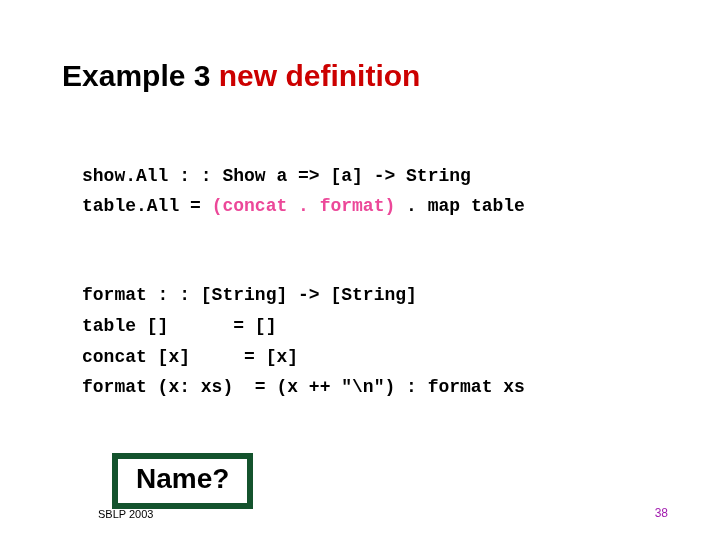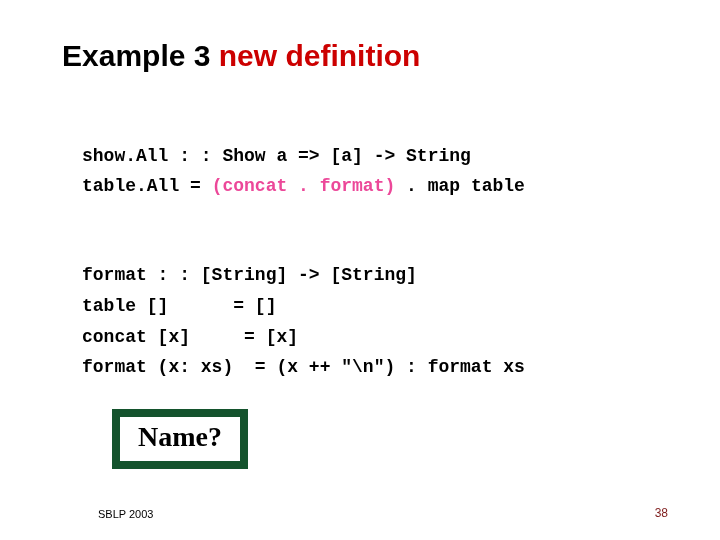--- a/index.html
+++ b/index.html
@@ -10,21 +10,21 @@
     background: #ffffff;
     font-family: Verdana, Geneva, sans-serif;
     color: #000;
     position: relative;
     overflow: hidden;
   }
   .slide {
     box-sizing: border-box;
     width: 720px;
     height: 540px;
-    padding: 38px 62px 30px 62px;
+    padding: 58px 62px 30px 62px;
     position: relative;
   }
   .title {
     font-size: 30px;
     font-weight: bold;
     margin: 0 0 36px 0;
     line-height: 1.2;
   }
   .title .hi { color: #cc0000; }
   .code {
@@ -37,46 +37,47 @@
   }
   .block1 { margin-bottom: 28px; }
   .blue { color: #ec4899; }
   .namebox-row {
     display: flex;
     align-items: center;
     margin-top: 26px;
     margin-left: 50px;
   }
   .namebox {
-    border: 8px solid #14532d;
+    border: 6px solid #14532d;
     padding: 4px 18px 8px 18px;
     font-size: 28px;
     font-weight: bold;
-    font-family: Liberation Serif, serif;
+    font-family: Liberation Sans, sans-serif;
+    margin-top: 24px;
   }
   .answer {
     font-family: "Courier New", Courier, monospace;
     font-size: 24px;
     font-weight: bold;
     margin-left: 26px;
   }
   .footer-left {
     position: absolute;
     left: 62px;
     bottom: 20px;
     font-size: 11px;
     color: #000;
     margin-left: 36px;
   }
   .footer-right {
     position: absolute;
     right: 52px;
     bottom: 20px;
     font-size: 12px;
-    color: #7f1d1d;
+    color: #a21caf;
   }
 </style>
 </head>
 <body>
 
 <div class="slide">
 
   <h1 class="title">
     <span>Example 3 </span><span class="hi">new definition</span>
   </h1>

